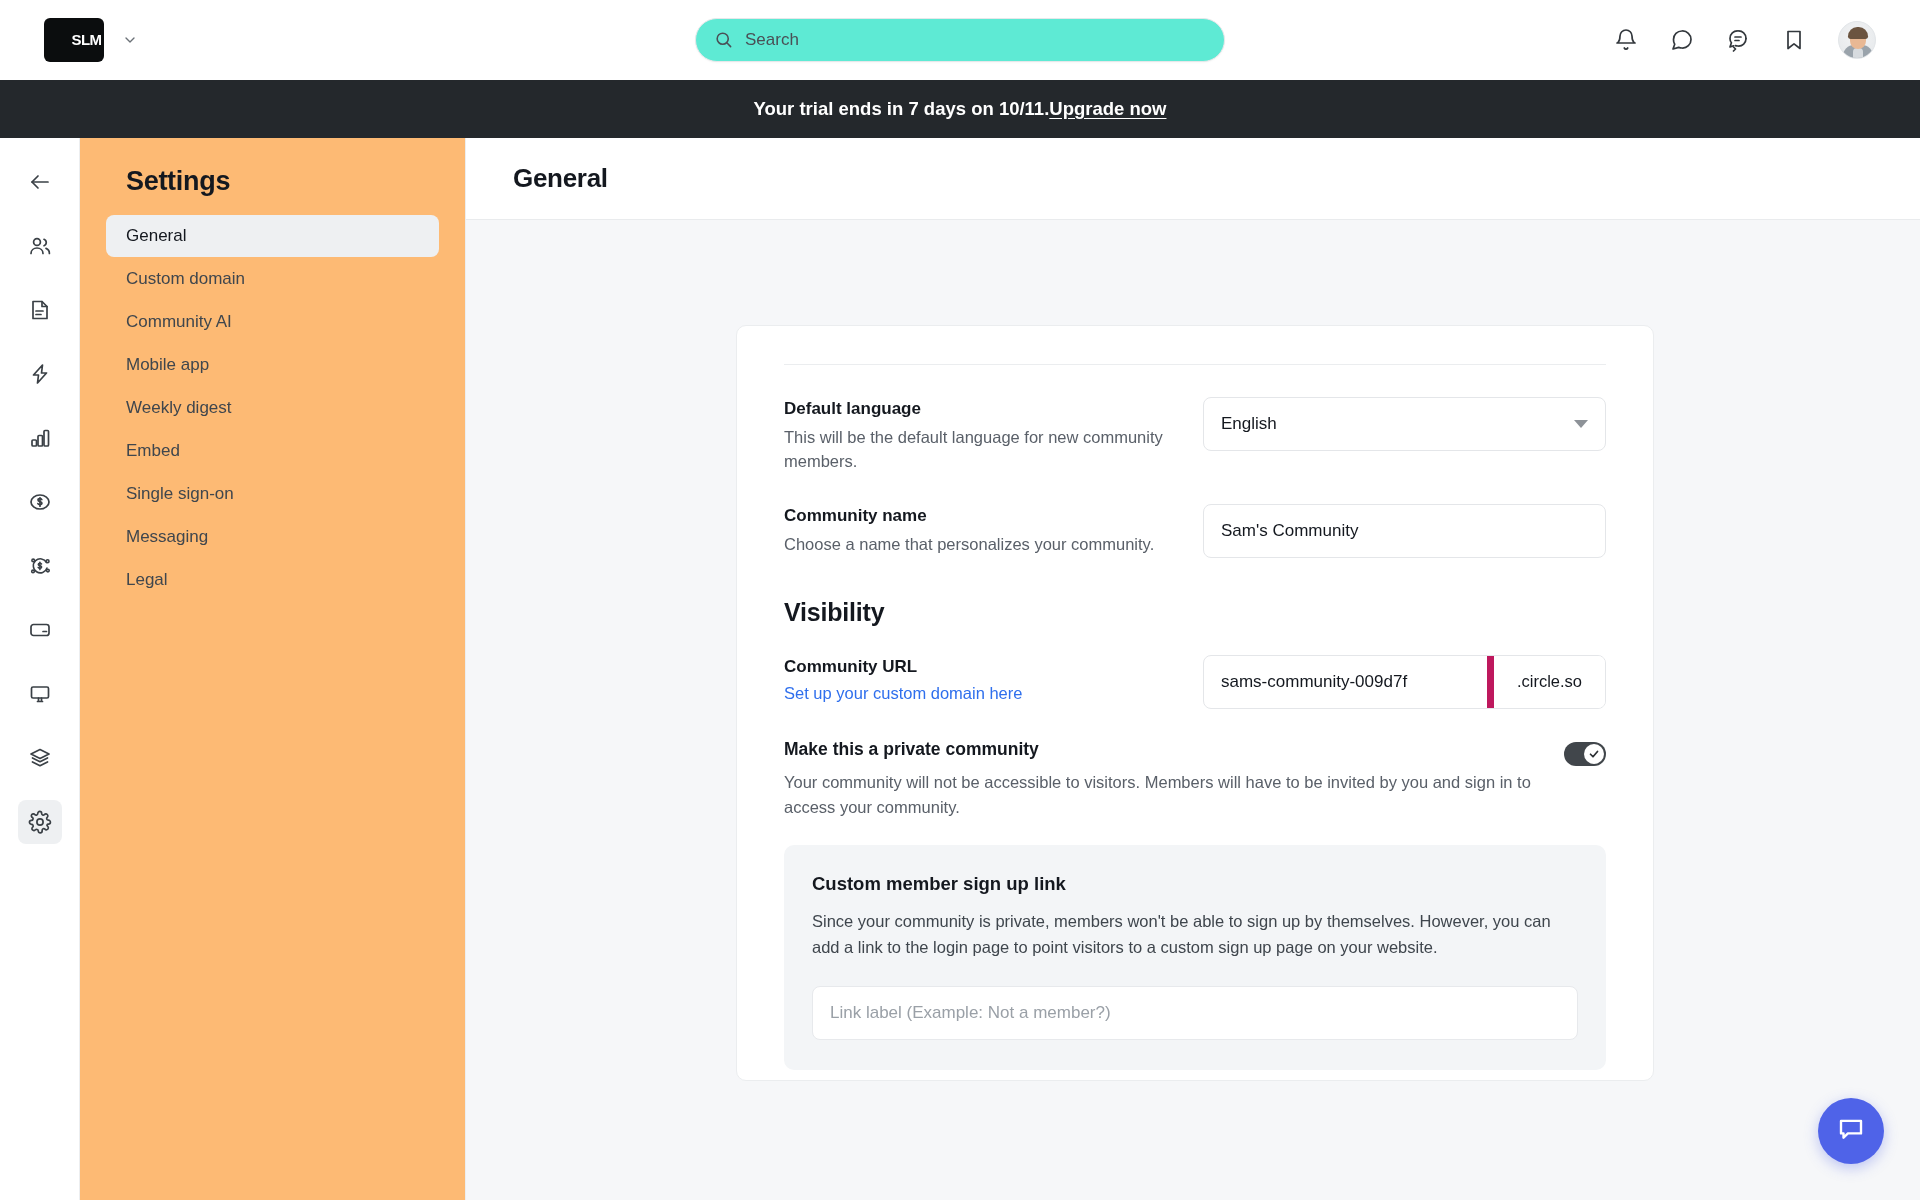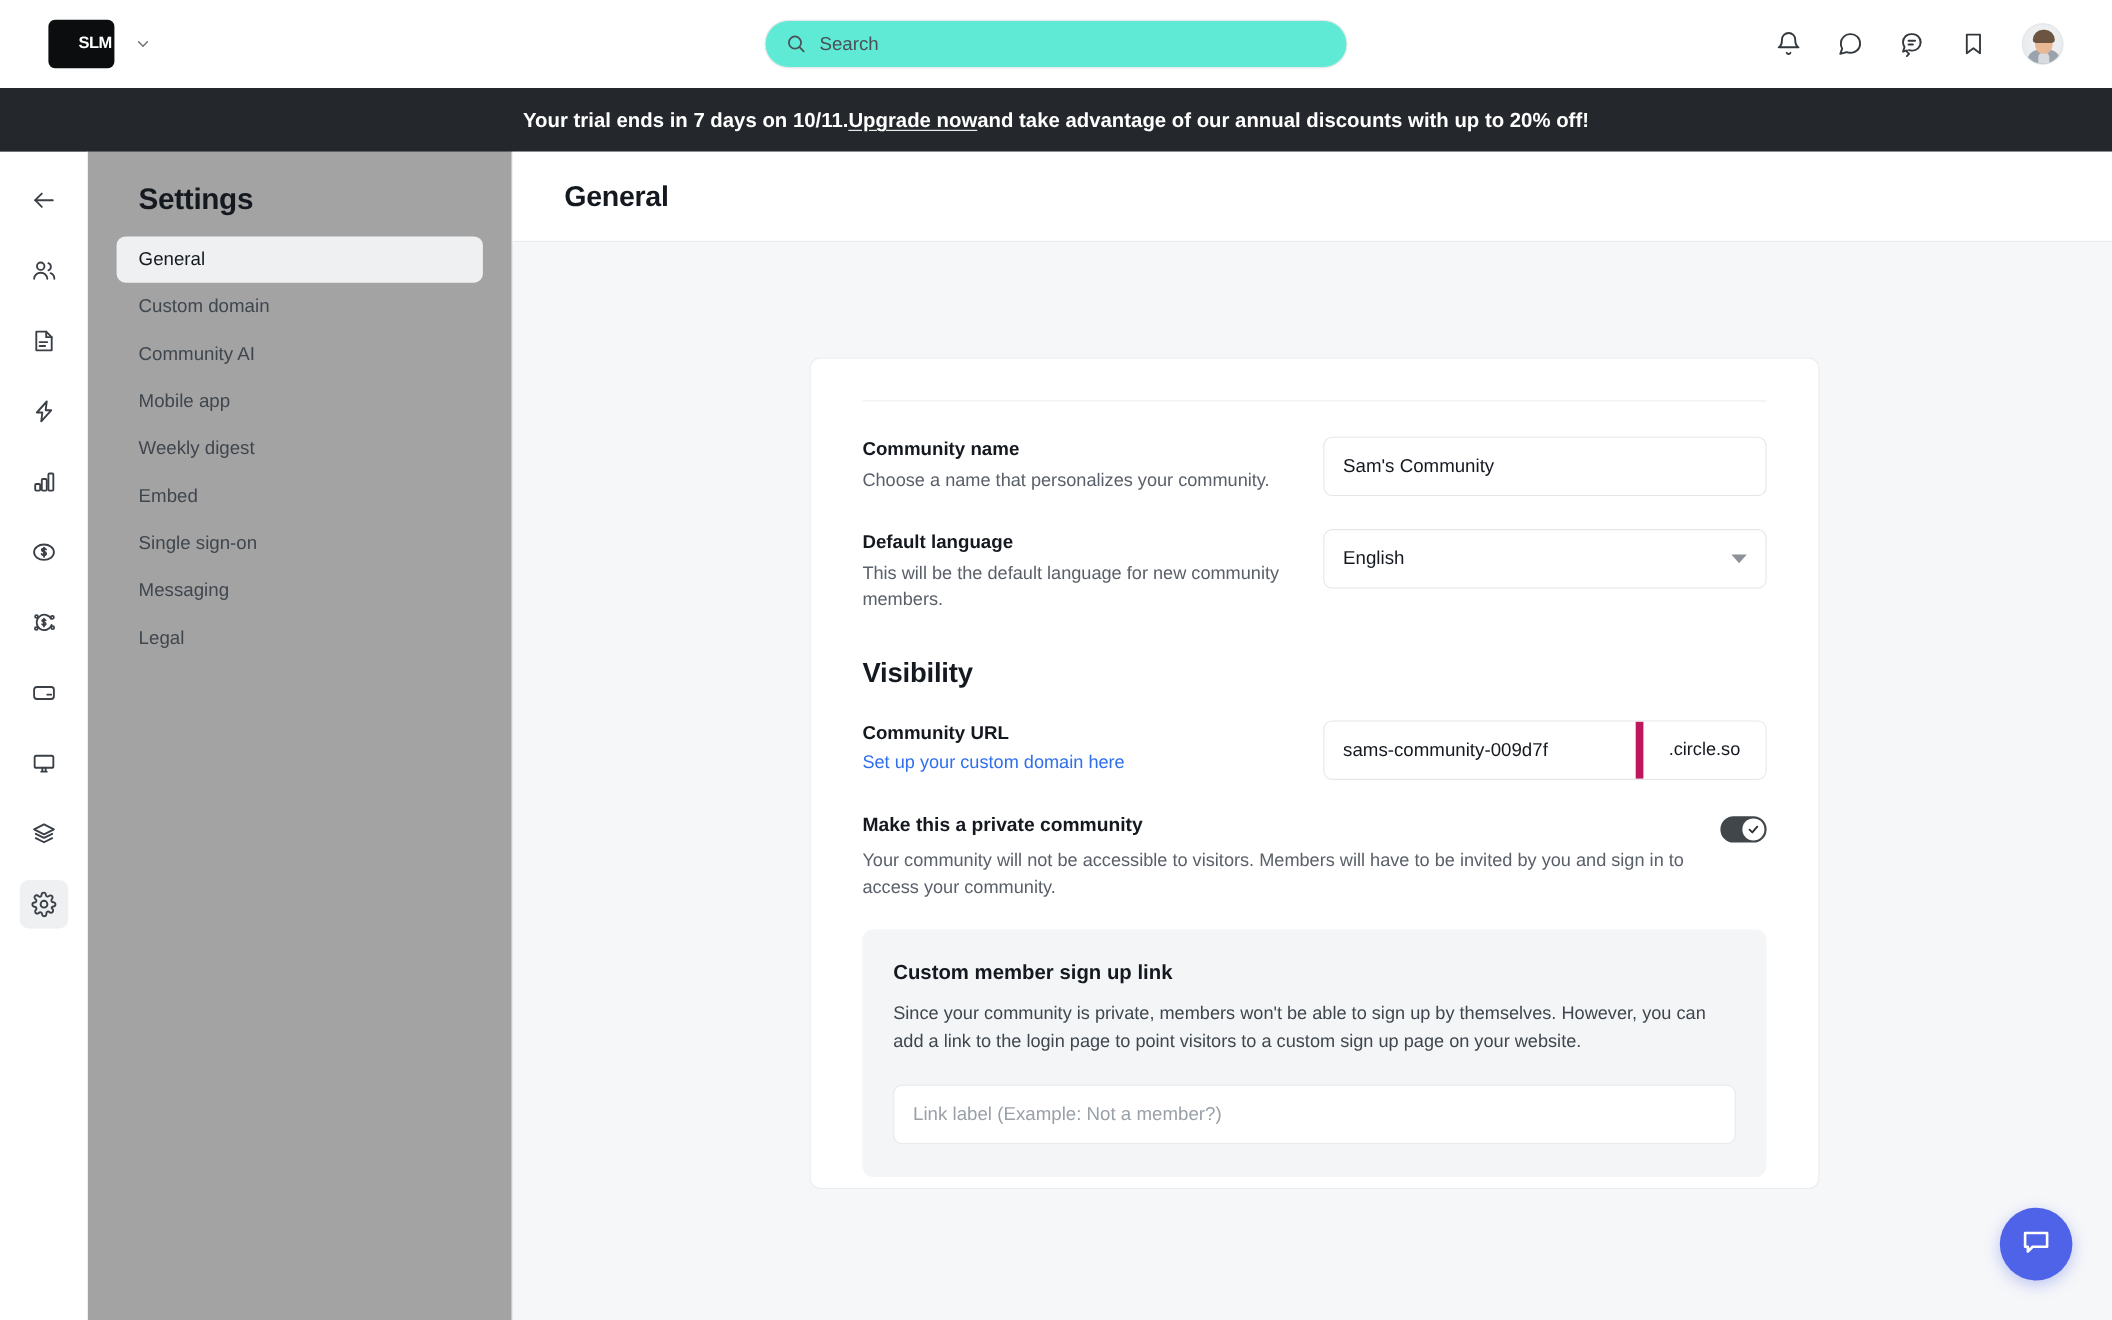--- a/index.html
+++ b/index.html
@@ -83,21 +83,21 @@
     width: 44px; height: 44px; border-radius: 8px;
     display: flex; align-items: center; justify-content: center;
     color: #3a4046; margin-bottom: 20px; cursor: pointer;
   }
   .rail-btn.active { background: #eef0f2; }
 
   
   .settings-nav {
     position: absolute; top: 138px; left: 80px;
     width: 386px; height: 1062px;
-    background: #a3a3a3;
+    background: #fdba74;
     border-right: 1px solid #eceef0;
     padding: 28px 26px 0 26px;
   }
   .settings-title {
     font-size: 27px; font-weight: 700; color: #14181f;
     margin: 0 0 18px 20px; letter-spacing: -0.3px;
   }
   .nav-item {
     height: 42px; display: flex; align-items: center;
     padding: 0 20px; border-radius: 8px;
@@ -266,21 +266,20 @@
         <span class="av-shirt"></span>
         <span class="av-face"></span>
         <span class="av-hair"></span>
     </span>
   </div>
 </div>
 
 <div class="banner">
   <span>Your trial ends in 7 days on 10/11. </span>
     <a href="#">Upgrade now</a>
-    <span> and take advantage of our annual discounts with up to 20% off!</span>
 </div>
 
 <div class="rail">
   <div class="rail-btn">
     <svg width="24" height="24" viewBox="0 0 24 24" fill="none" stroke="currentColor" stroke-width="1.7" stroke-linecap="round" stroke-linejoin="round">
         <line x1="20" y1="12" x2="4" y2="12"></line>
         <polyline points="10 6 4 12 10 18"></polyline>
       </svg>
   </div>
   <div class="rail-btn">
@@ -392,38 +391,38 @@
 <div class="main">
   <div class="main-head">
     <h1>General</h1>
   </div>
 
   <div class="card">
     <div class="divider"></div>
 
     <div class="row">
       <div class="row-label">
-        <span class="lbl">Community name</span>
-        <span class="hint">Choose a name that personalizes your community.</span>
-      </div>
-      <div class="row-field">
-        <div class="txtinput">Sam's Community</div>
-      </div>
-    </div>
-
-    <div class="row">
-      <div class="row-label">
         <span class="lbl">Default language</span>
         <span class="hint">This will be the default language for new community members.</span>
       </div>
       <div class="row-field">
         <div class="selectbox">
           <span>English</span>
           <span class="sel-caret"></span>
         </div>
+      </div>
+    </div>
+
+    <div class="row">
+      <div class="row-label">
+        <span class="lbl">Community name</span>
+        <span class="hint">Choose a name that personalizes your community.</span>
+      </div>
+      <div class="row-field">
+        <div class="txtinput">Sam's Community</div>
       </div>
     </div>
 
     <div class="section-h">Visibility</div>
 
     <div class="row">
       <div class="row-label">
         <span class="lbl">Community URL</span>
         <span class="link">Set up your custom domain here</span>
       </div>

